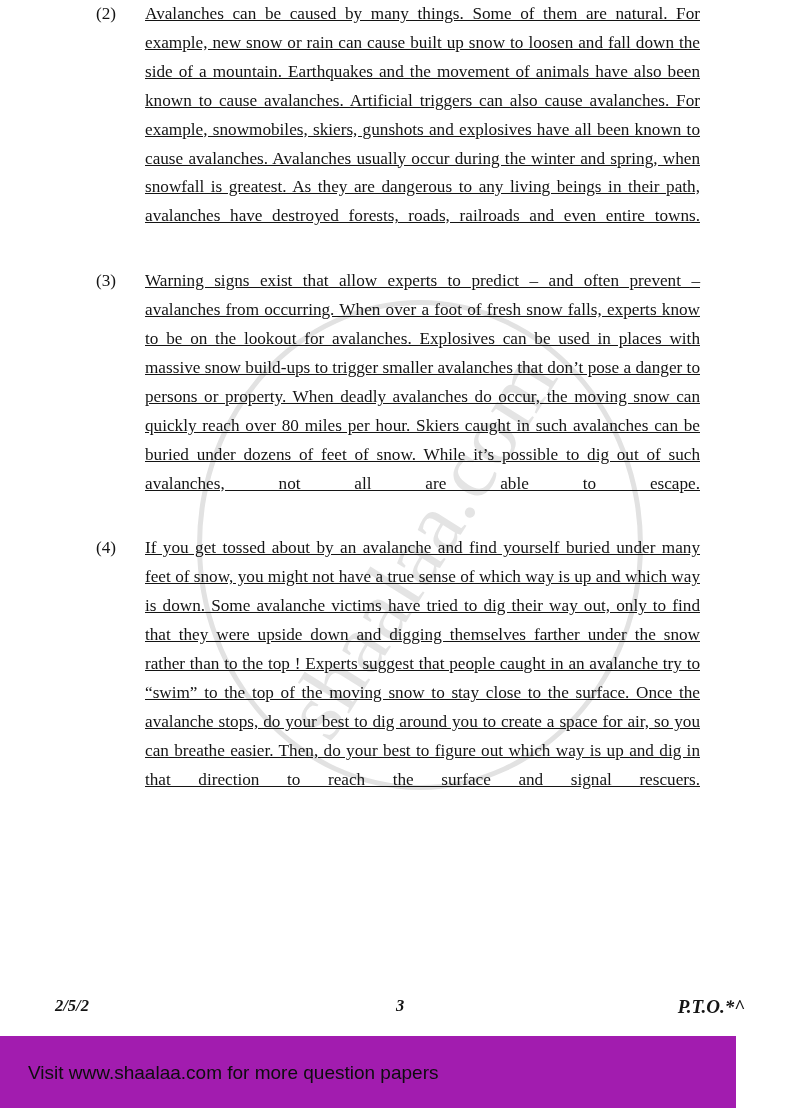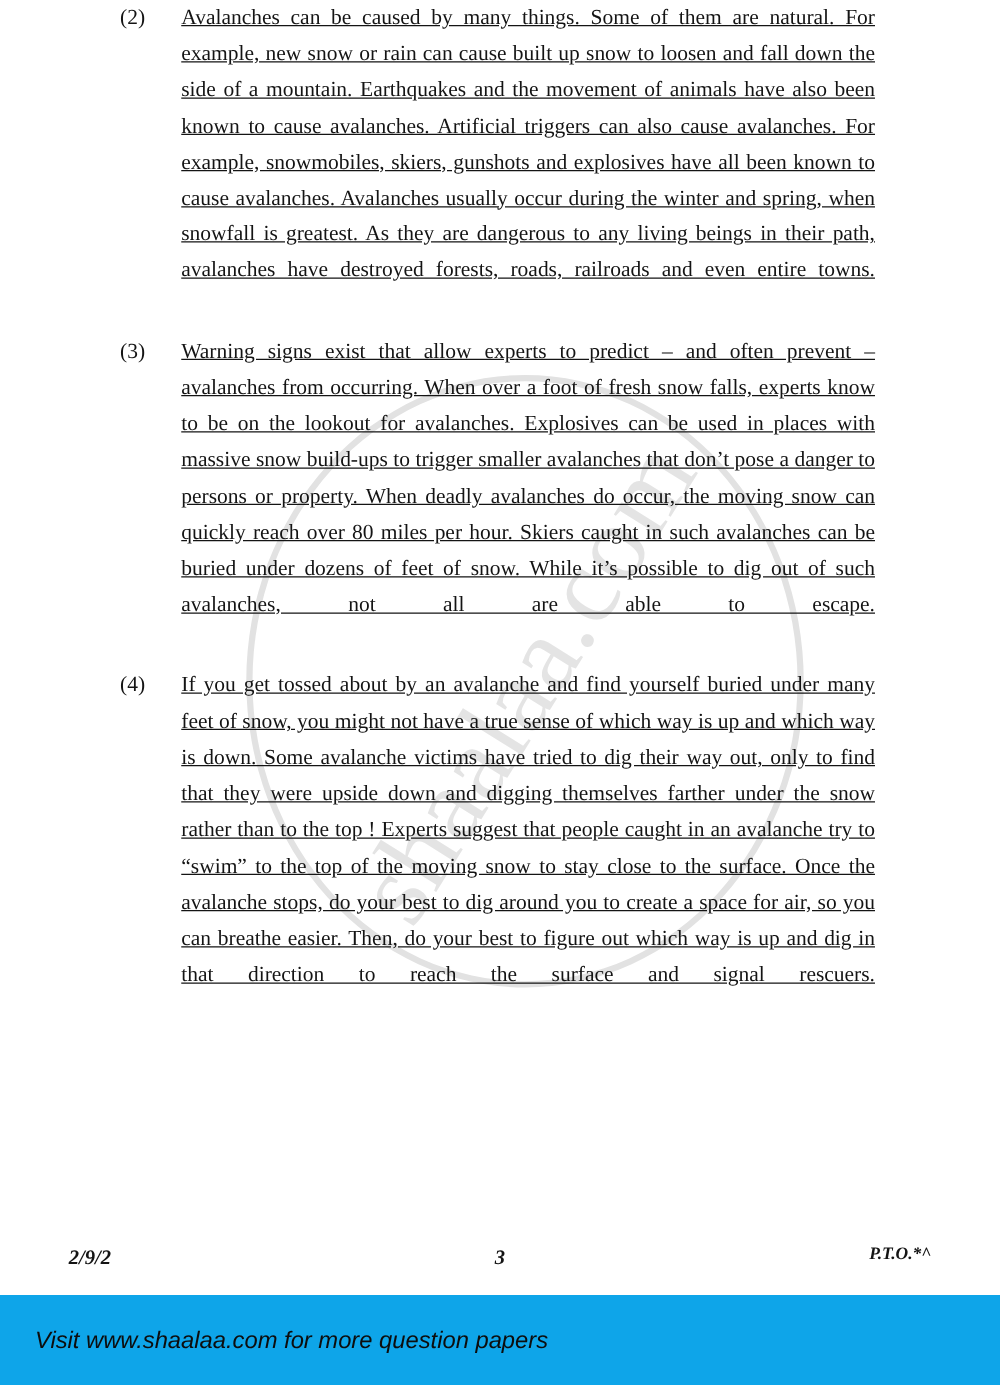--- a/index.html
+++ b/index.html
@@ -135,33 +135,32 @@
     font-weight: bold;
     font-size: 16.5px;
     color: #141414;
   }
   .footer-right {
     position: absolute;
     right: 55px;
     top: 0;
     font-style: italic;
     font-weight: bold;
-    font-size: 14px;
+    font-size: 19px;
     color: #141414;
   }
 
   
   .banner {
     position: absolute;
     left: 0;
     top: 1036px;
-    width: 800px;
+    width: 736px;
     height: 72px;
-    background: #0ea5e9;
-    font-style: italic;
+    background: #a21caf;
   }
   .banner-text {
     position: absolute;
     left: 28px;
     top: 26px;
     font-family: "Liberation Sans", "DejaVu Sans", sans-serif;
     font-size: 19px;
     color: #0d0d0d;
     white-space: nowrap;
   }
@@ -189,21 +188,21 @@
     </div>
 
     <div class="para">
       <span class="para-marker">(4)</span>
       <span class="para-text">If you get tossed about by an avalanche and find yourself buried under many feet of snow, you might not have a true sense of which way is up and which way is down. Some avalanche victims have tried to dig their way out, only to find that they were upside down and digging themselves farther under the snow rather than to the top ! Experts suggest that people caught in an avalanche try to “swim” to the top of the moving snow to stay close to the surface. Once the avalanche stops, do your best to dig around you to create a space for air, so you can breathe easier. Then, do your best to figure out which way is up and dig in that direction to reach the surface and signal rescuers.</span>
     </div>
 
   </div>
 
   <div class="footer">
-    <div class="footer-left">2/9/2</div>
+    <div class="footer-left">2/5/2</div>
     <div class="footer-center">3</div>
     <div class="footer-right">P.T.O.*^</div>
   </div>
 
 </div>
 
 <div class="banner">
   <div class="banner-text">Visit www.shaalaa.com for more question papers</div>
 </div>
 

